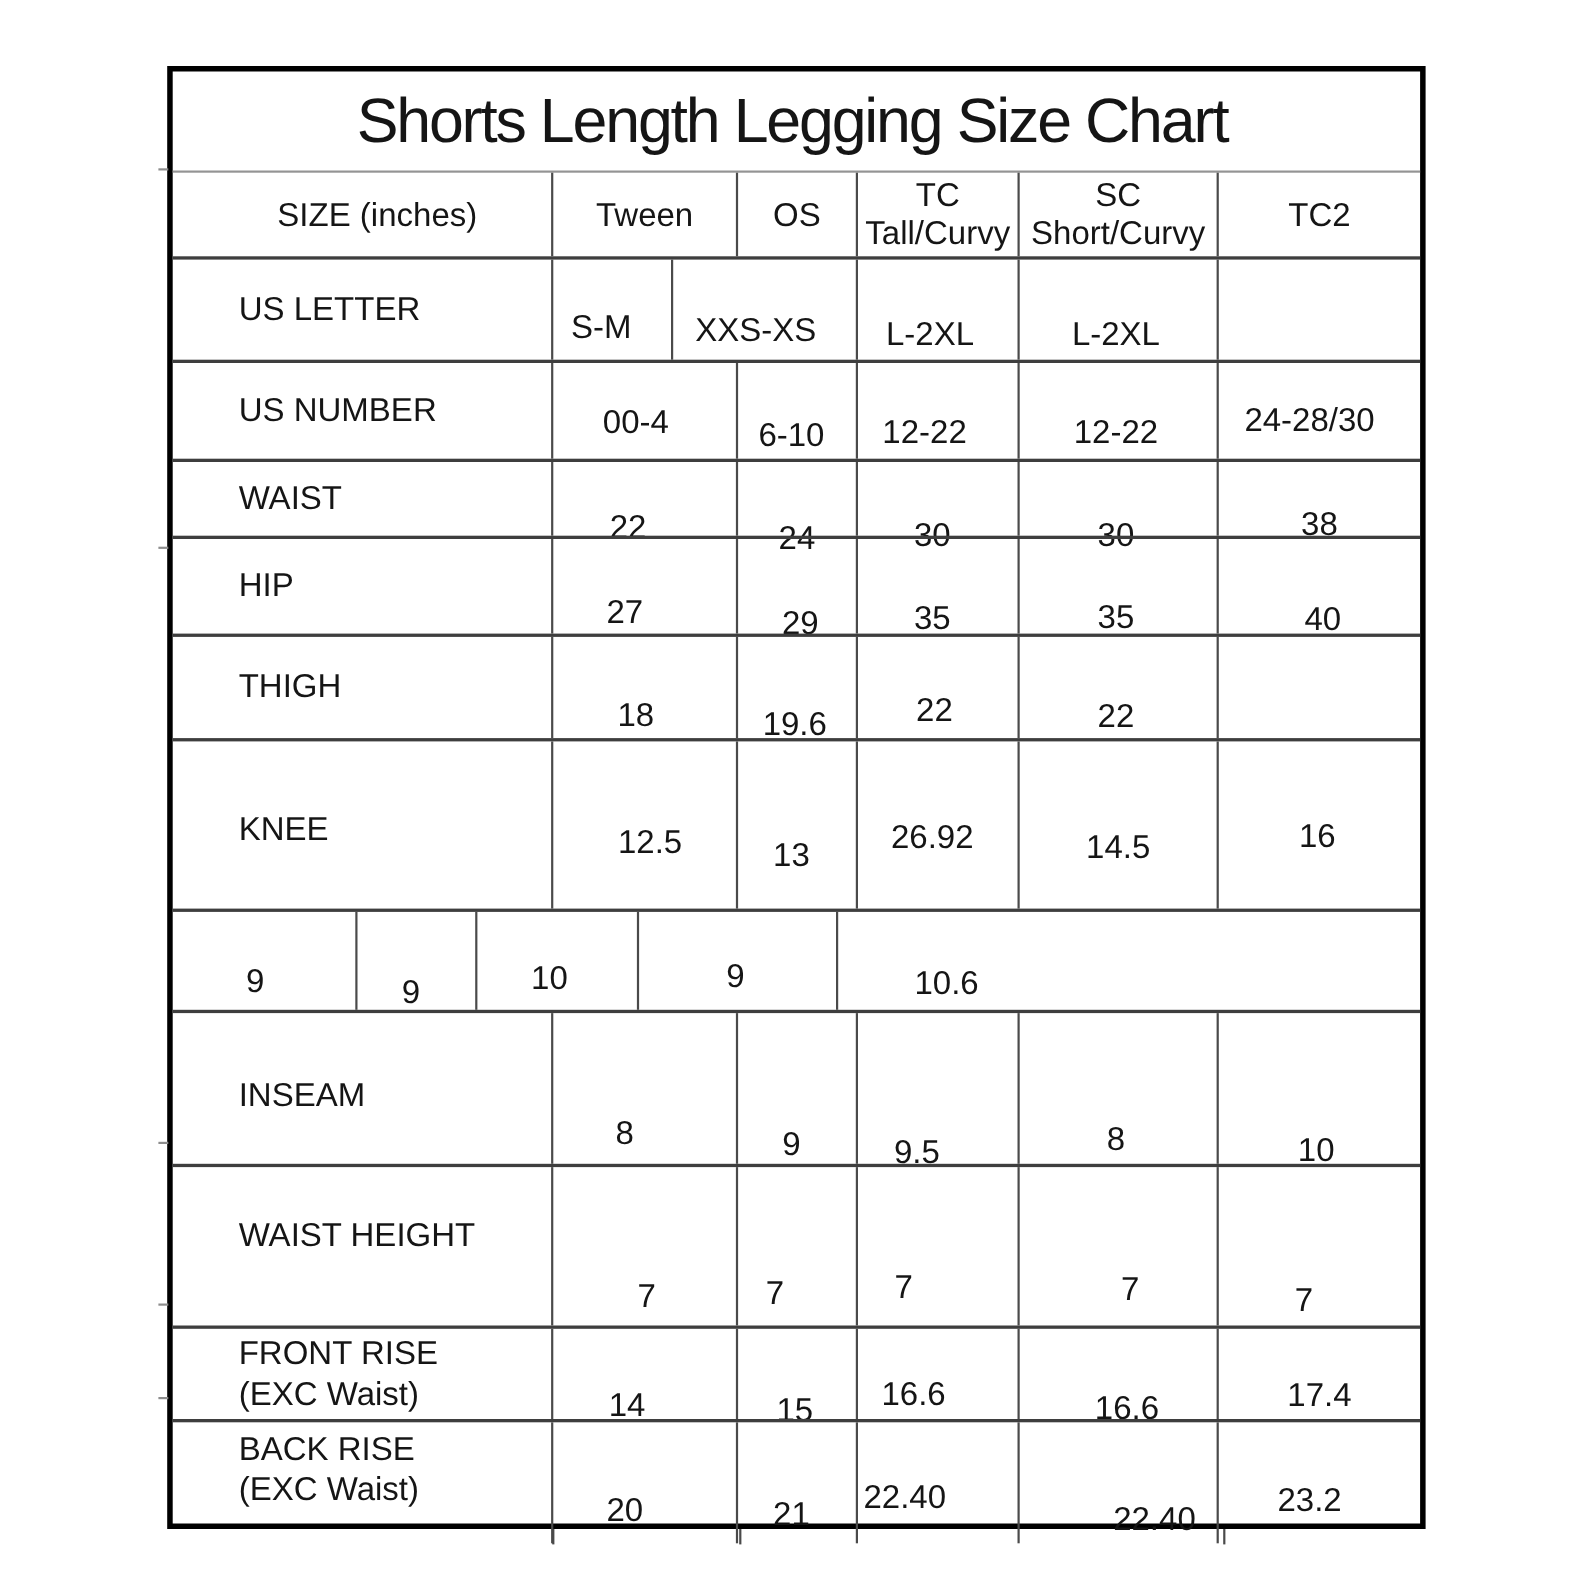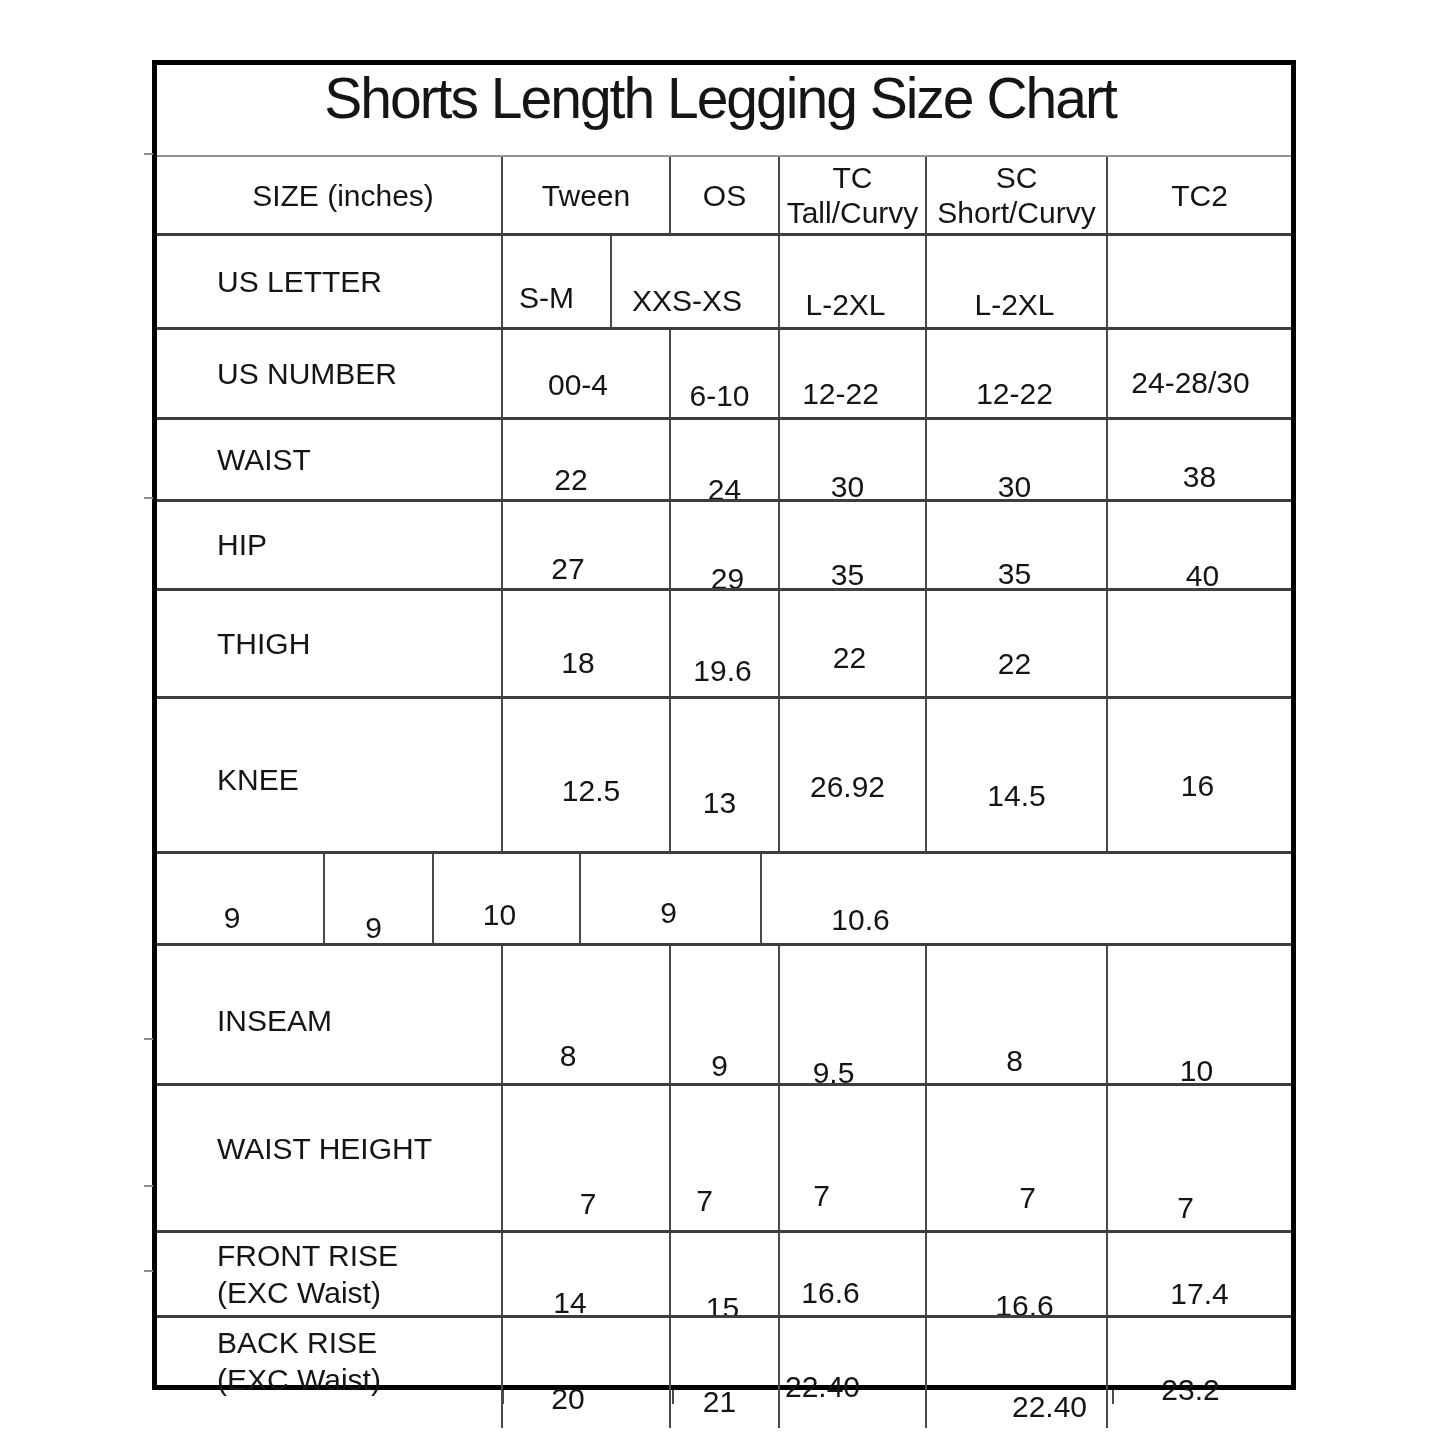--- a/index.html
+++ b/index.html
@@ -1,20 +1,20 @@
 <!DOCTYPE html>
 <html><head>
 <meta charset="utf-8">
 <style>
   html,body{margin:0;padding:0;background:#fff;}
   .page{position:relative;width:1445px;height:1446px;background:#ffffff;overflow:hidden;
         font-family:"Liberation Sans", sans-serif;color:#151515;}
   .chart{position:absolute;left:152px;top:60px;width:1144px;height:1330px;
          border:5px solid #000;box-sizing:border-box;background:#fff;}
-  .title-row{height:90px;display:flex;justify-content:center;}
+  .title-row{height:90px;display:flex;align-items:center;justify-content:center;}
   .title-row span{font-size:57px;letter-spacing:-2px;white-space:nowrap;transform:translateX(-4px);}
   .hrow{display:flex;height:78px;border-top:2px solid #949494;box-sizing:border-box;}
   .row{display:flex;border-top:3px solid #3e3e3e;box-sizing:border-box;position:relative;}
   .c{position:relative;border-right:2px solid #4a4a4a;box-sizing:border-box;height:100%;}
   .c.last{border-right:none;}
   .cw0{width:346px;}.cw1{width:168px;}.cw2{width:109px;}.cw3{width:147px;}.cw4{width:181px;}.cw5{width:183px;}
   .hc{display:flex;flex-direction:column;justify-content:center;align-items:center;
       font-size:30px;line-height:35px;text-align:center;}
   .sizehead{justify-content:center;}
   .sizehead span{transform:translateX(14px);}
@@ -92,21 +92,21 @@
           <span class="val" style="top:47px;--dx:-12px">12-22</span>
         </div>
       <div class="c cw4">
           <span class="val" style="top:47px;--dx:-2px">12-22</span>
         </div>
       <div class="c cw5 last">
           <span class="val" style="top:36px;--dx:-9px">24-28/30</span>
         </div>
     </div>
 
-    <div class="row" style="height:82px">
+    <div class="row" style="height:70px">
       <div class="c cw0 lab">
           <span class="labtext">WAIST</span>
         </div>
       <div class="c cw1">
           <span class="val" style="top:43px;--dx:-15px">22</span>
         </div>
       <div class="c cw2">
           <span class="val" style="top:53px;--dx:0px">24</span>
         </div>
       <div class="c cw3">
@@ -134,21 +134,21 @@
           <span class="val" style="top:56px;--dx:-5px">35</span>
         </div>
       <div class="c cw4">
           <span class="val" style="top:55px;--dx:-2px">35</span>
         </div>
       <div class="c cw5 last">
           <span class="val" style="top:57px;--dx:3px">40</span>
         </div>
     </div>
 
-    <div class="row" style="height:108px">
+    <div class="row" style="height:95px">
       <div class="c cw0 lab">
           <span class="labtext">THIGH</span>
         </div>
       <div class="c cw1">
           <span class="val" style="top:55px;--dx:-8px">18</span>
         </div>
       <div class="c cw2">
           <span class="val" style="top:63px;--dx:-2px">19.6</span>
         </div>
       <div class="c cw3">

